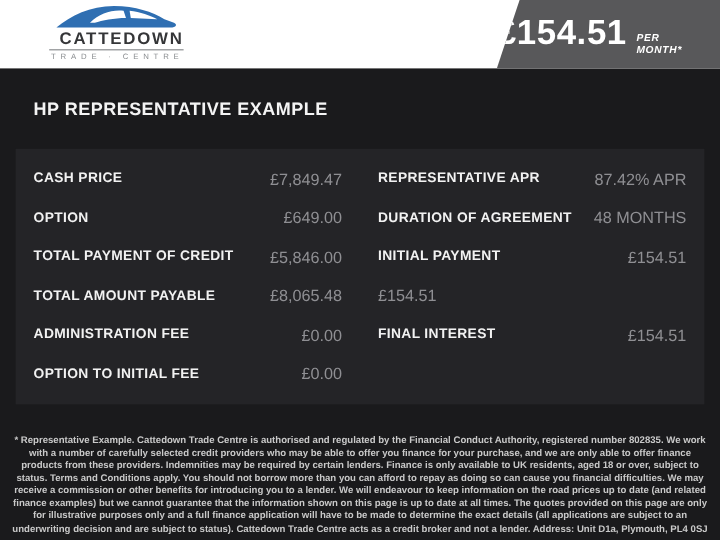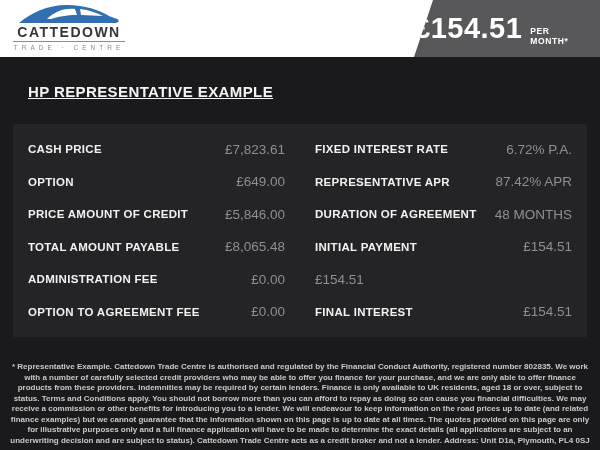--- a/index.html
+++ b/index.html
@@ -12,23 +12,23 @@
   }
 
   
   .header {
     position: relative;
     height: 57px;
     background: #ffffff;
   }
   .logo {
     position: absolute;
-    left: 13px; top: 3px;
+    left: 41px; top: 3px;
     width: 112px;
-    text-align: center;
+    text-align: right;
     cursor: pointer;
   }
   .logo svg { display: block; margin: 0 auto; }
   .brand {
     font-size: 14px;
     font-weight: bold;
     color: #353638;
     letter-spacing: 1.5px;
     border-bottom: 1px solid #8a8d90;
     padding-bottom: 1px;
@@ -59,31 +59,31 @@
     font-weight: bold;
     letter-spacing: 0.5px;
   }
   .price-period {
     color: #ffffff;
     font-size: 8.5px;
     font-weight: bold;
     letter-spacing: 0.6px;
     margin-left: 8px;
     margin-top: 14px;
+    font-style: italic;
   }
 
   
   .page-title {
     margin: 0;
     padding: 26px 0 0 28px;
     color: #f4f4f4;
     font-size: 15px;
     font-weight: bold;
     letter-spacing: 0.4px;
-    text-decoration: underline;
   }
 
   .panels {
     display: flex;
     margin: 24px 13px 0 13px;
   }
   .panel {
     flex: 1;
     background: #242427;
     padding: 9px 0;
@@ -137,49 +137,45 @@
     <span class="price-period">PER MONTH*</span>
   </div>
 </div>
 
 <h1 class="page-title">HP REPRESENTATIVE EXAMPLE</h1>
 
 <div class="panels">
   <section class="panel">
     <div class="row">
       <span class="label">CASH PRICE</span>
-      <span class="value">£7,823.61</span>
+      <span class="value">£7,849.47</span>
     </div>
     <div class="row">
       <span class="label">OPTION</span>
       <span class="value">£649.00</span>
     </div>
     <div class="row">
-      <span class="label">PRICE AMOUNT OF CREDIT</span>
+      <span class="label">TOTAL PAYMENT OF CREDIT</span>
       <span class="value">£5,846.00</span>
     </div>
     <div class="row">
       <span class="label">TOTAL AMOUNT PAYABLE</span>
       <span class="value">£8,065.48</span>
     </div>
     <div class="row">
       <span class="label">ADMINISTRATION FEE</span>
       <span class="value">£0.00</span>
     </div>
     <div class="row">
-      <span class="label">OPTION TO AGREEMENT FEE</span>
+      <span class="label">OPTION TO INITIAL FEE</span>
       <span class="value">£0.00</span>
     </div>
   </section>
 
   <section class="panel">
-    <div class="row">
-      <span class="label">FIXED INTEREST RATE</span>
-      <span class="value">6.72% P.A.</span>
-    </div>
     <div class="row">
       <span class="label">REPRESENTATIVE APR</span>
       <span class="value">87.42% APR</span>
     </div>
     <div class="row">
       <span class="label">DURATION OF AGREEMENT</span>
       <span class="value">48 MONTHS</span>
     </div>
     <div class="row">
       <span class="label">INITIAL PAYMENT</span>

